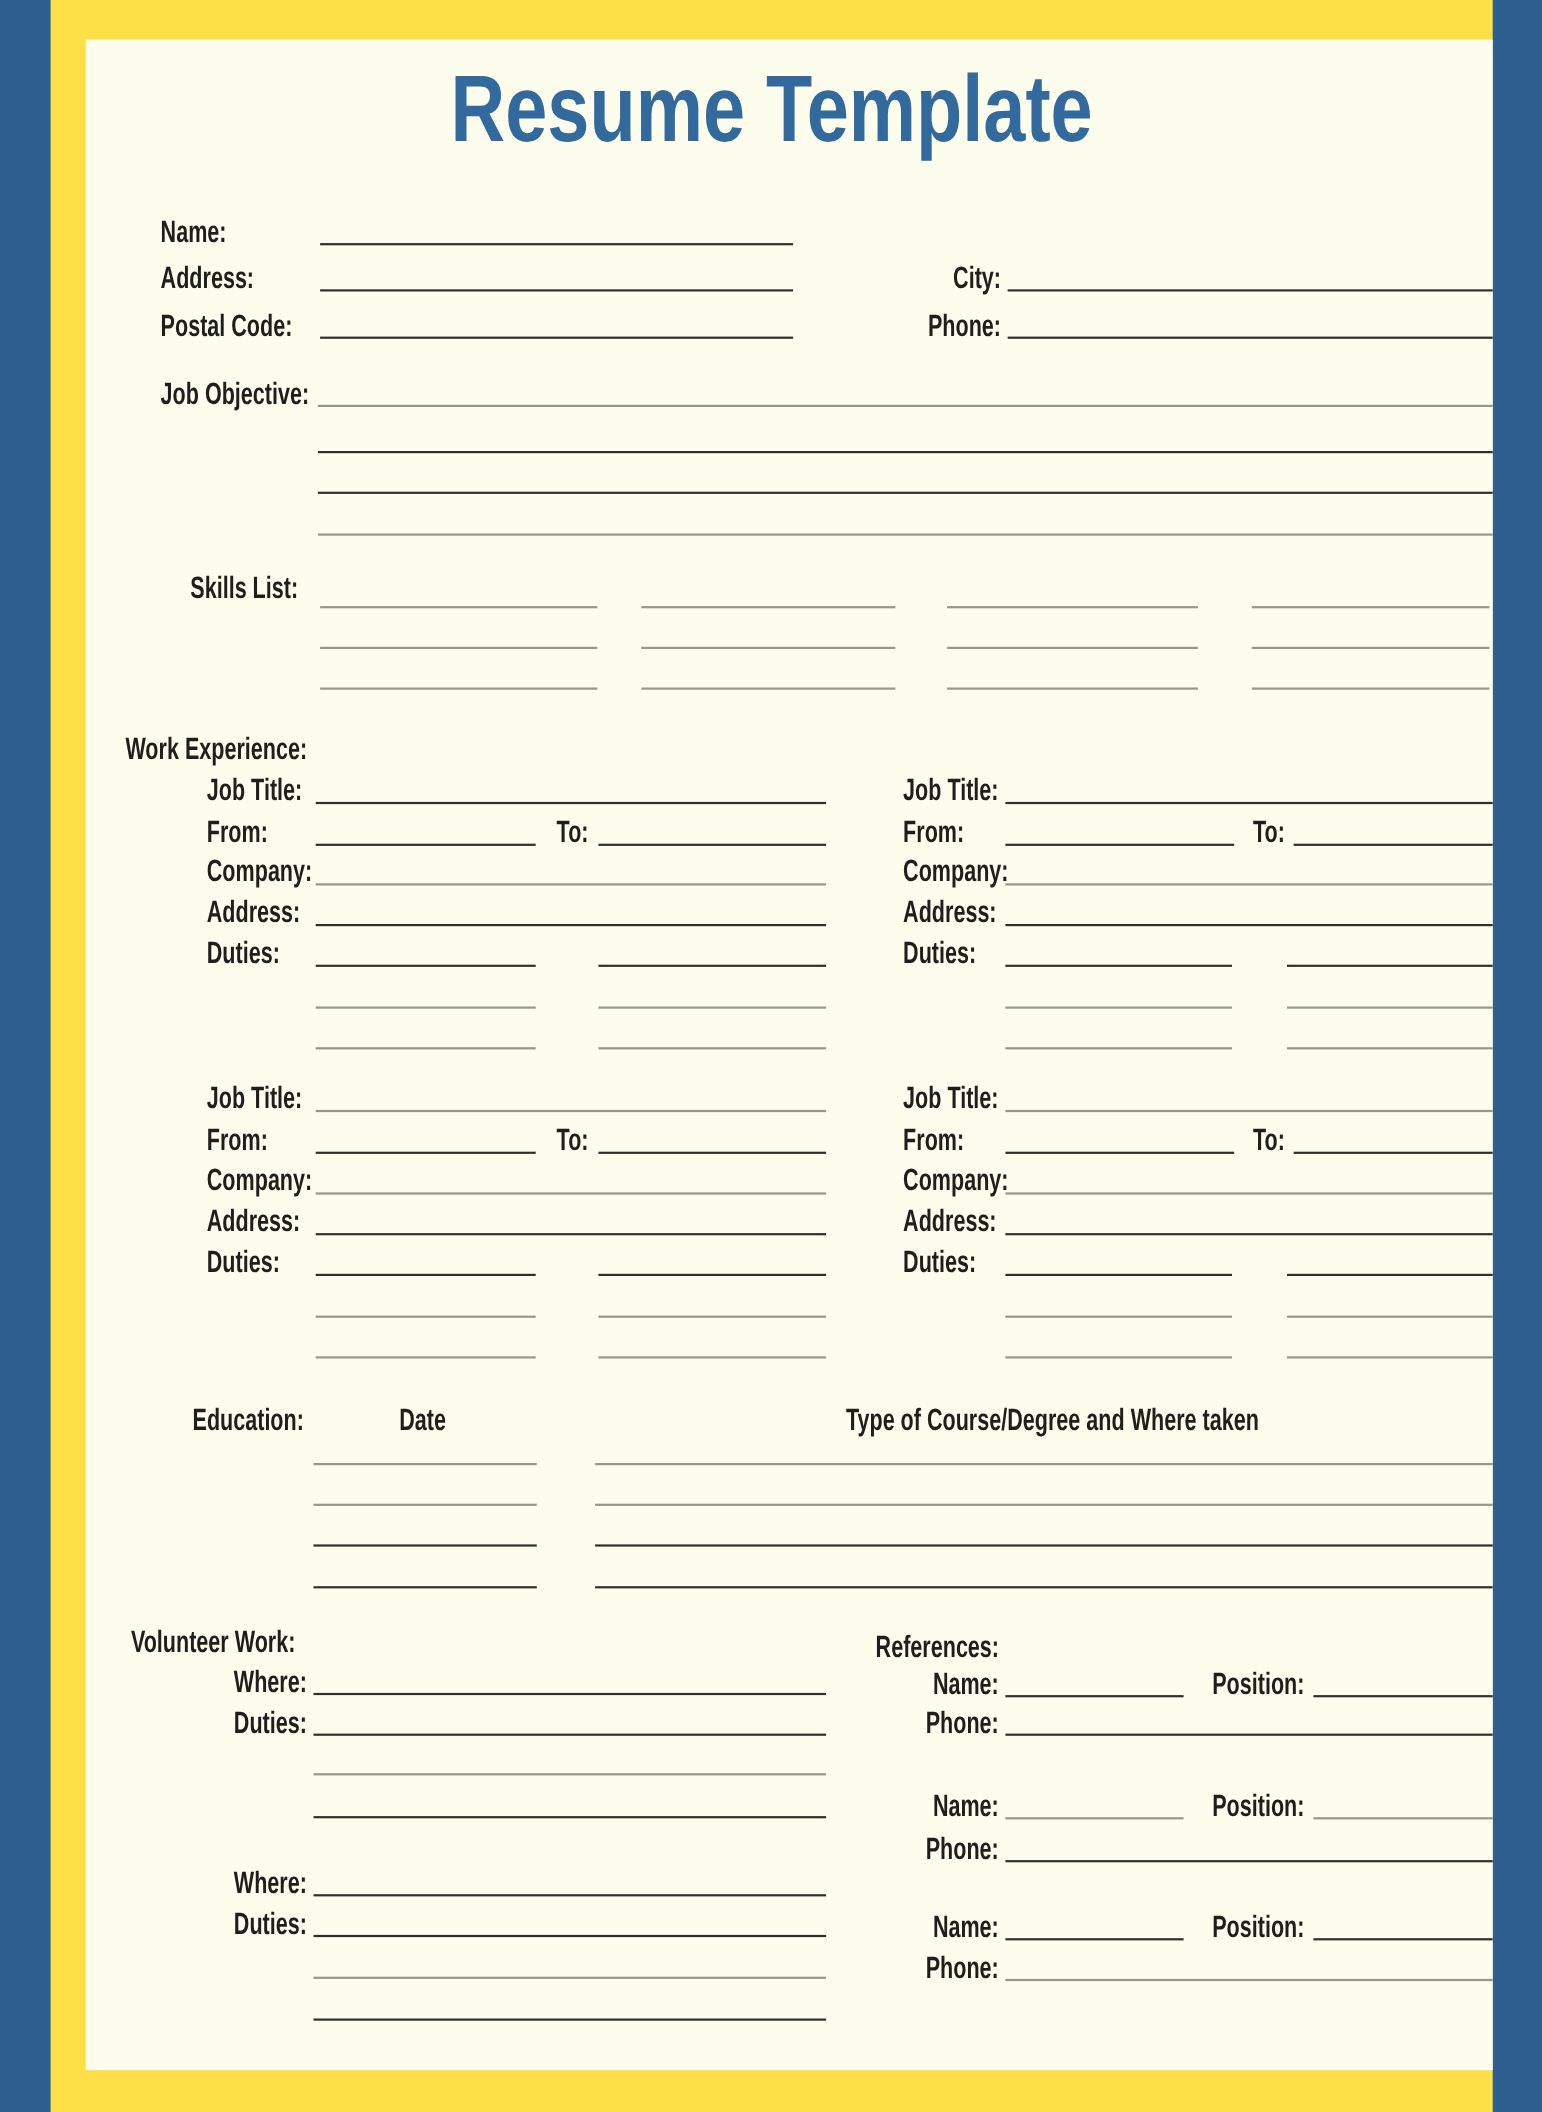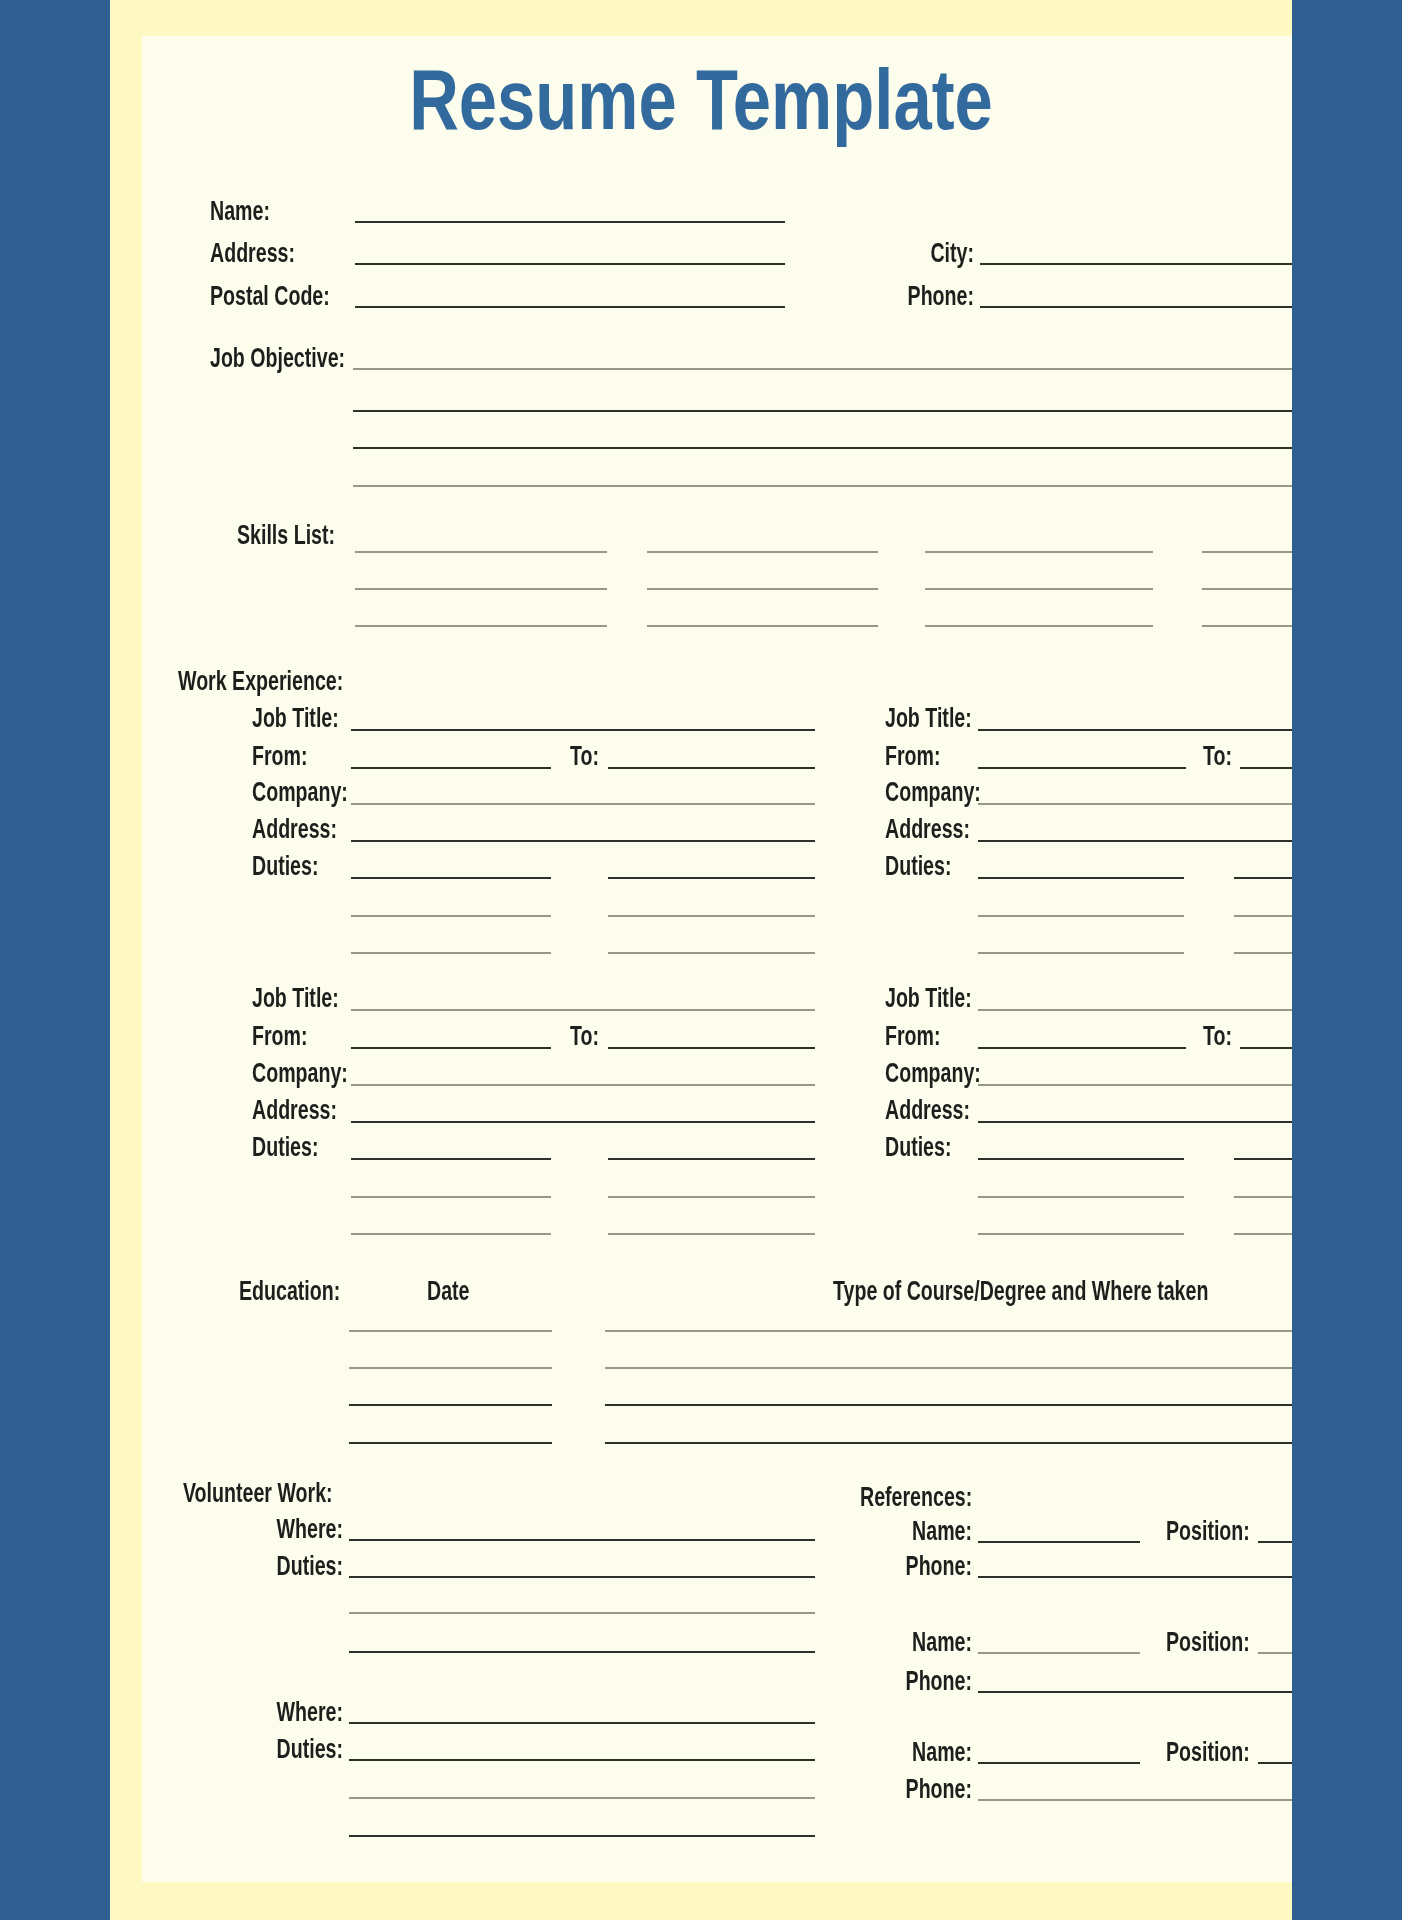--- a/index.html
+++ b/index.html
@@ -1,17 +1,17 @@
 <!DOCTYPE html>
 <html><head>
 <meta charset="utf-8">
 <style>
   html,body{margin:0;padding:0}
   body{background:#2f5f90;font-family:"Liberation Sans",sans-serif}
-  .page{position:relative;width:1182px;height:1920px;background:#fef9c3;overflow:hidden;margin:0 auto}
+  .page{position:relative;width:1311px;height:1920px;background:#fde047;overflow:hidden;margin:0 auto}
   .paper{position:absolute;left:32px;top:36px;width:1338px;height:1846px;background:#FDFDEE}
   .title{position:absolute;left:0;right:0;top:56px;text-align:center;font-size:86px;line-height:1;font-weight:bold;color:#336A9E;transform:scaleX(0.80);white-space:nowrap}
   .lb{position:absolute;font-size:28px;line-height:1;font-weight:bold;color:#1E1E1C;white-space:nowrap;transform:scaleX(0.70);transform-origin:0 50%}
   .lb.r{text-align:right;transform-origin:100% 50%}
   .ln{position:absolute;height:2px;background:#30302A}
   .ln.g{background:#97978A}
 </style>
 </head>
 <body>
 

